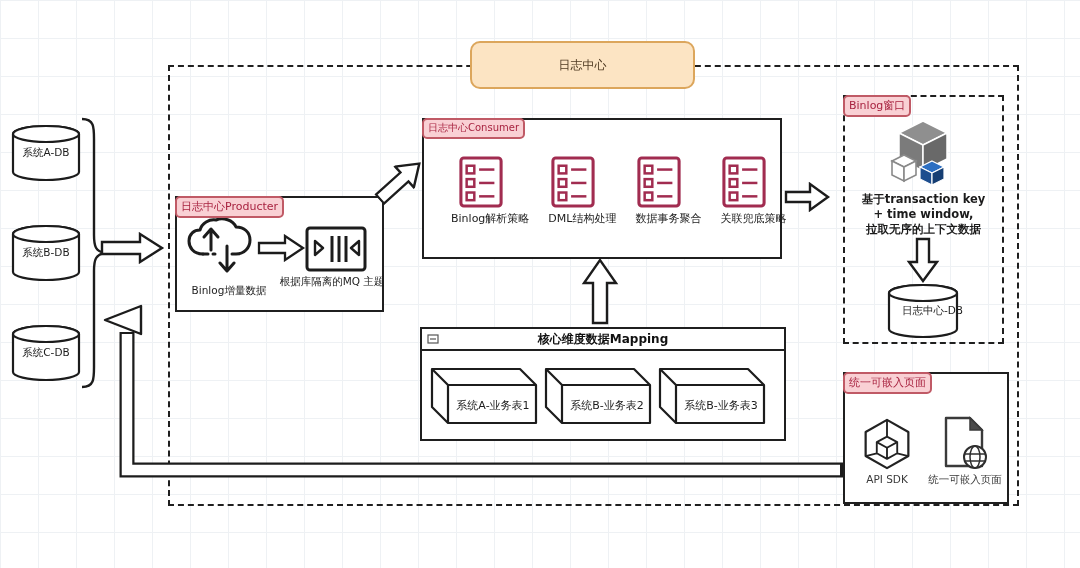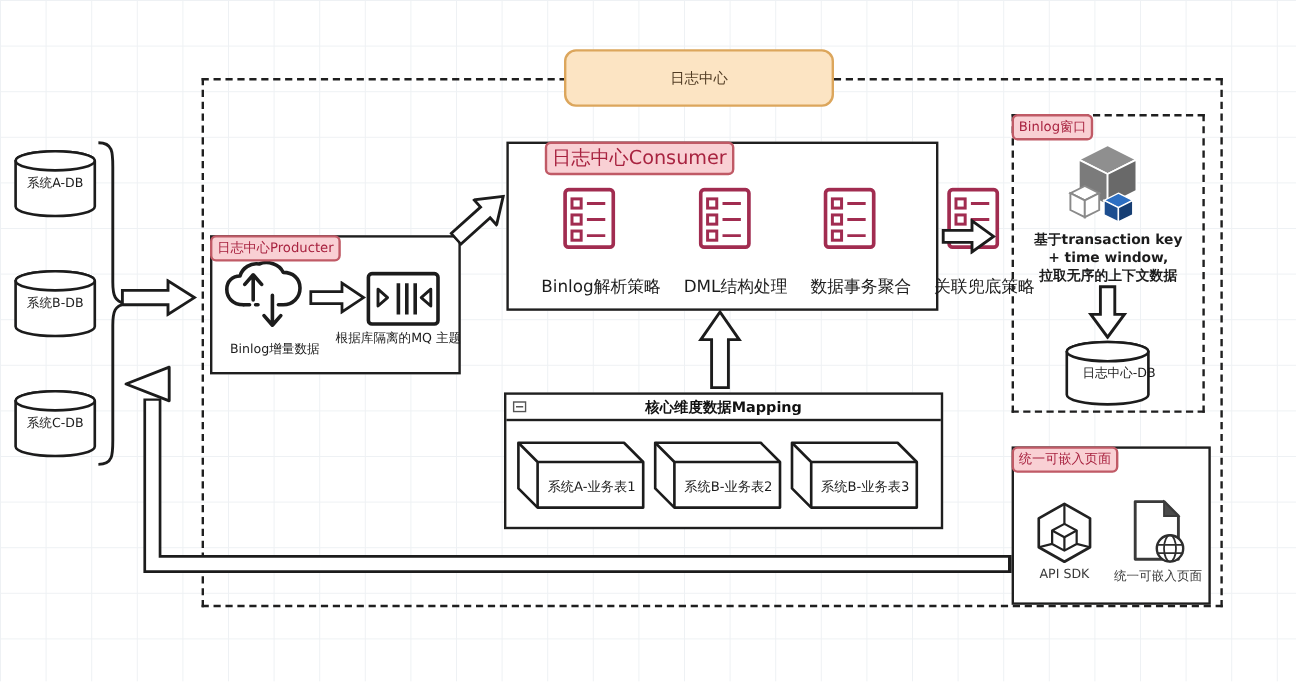--- a/index.html
+++ b/index.html
@@ -24,21 +24,21 @@
     background:#fce4c3;border:2px solid #dca65c;border-radius:10px;
     display:flex;align-items:center;justify-content:center;
     color:#4f3a22;font-size:12px;font-weight:500;z-index:4;
   }
   .caption{color:#1c1c1c;font-size:10.5px;text-align:center;white-space:nowrap;}
   .db-label{position:absolute;left:0;right:0;top:22px;text-align:center;
     font-size:10.5px;color:#1c1c1c;white-space:nowrap;}
   .strategy-row{position:absolute;left:8px;right:8px;top:36px;
     display:flex;justify-content:space-around;align-items:flex-start;}
   .strategy{display:flex;flex-direction:column;align-items:center;}
-  .strategy .caption{margin-top:22px;font-size:14px;padding-left:19px;}
+  .strategy .caption{margin-top:3px;font-size:11px;padding-left:19px;}
   .desc{position:absolute;left:0;right:0;top:95px;text-align:center;
     font-size:11.5px;font-weight:600;color:#1c1c1c;line-height:1.3;}
   .prism-label{position:absolute;left:16px;top:16px;width:90px;height:40px;
     display:flex;align-items:center;justify-content:center;
     font-size:11px;color:#1c1c1c;white-space:nowrap;text-align:center;}
   .map-header{position:absolute;left:0;right:0;top:0;height:20px;
     border-bottom:2px solid #1f1f1f;display:flex;align-items:center;justify-content:center;
     font-size:12px;font-weight:700;color:#111;}
   .svc-item{position:absolute;display:flex;flex-direction:column;align-items:center;}
   .svc-item .caption{margin-top:3px;color:#3a3a3a;}
@@ -109,21 +109,21 @@
       <polygon points="54,15 46,22 54,29" fill="none" stroke="#1c1c1c" stroke-width="2.4" stroke-linejoin="round"></polygon>
     </svg>
     <div class="abs caption" style="left:100px;top:77px;width:110px;">根据库隔离的MQ 主题</div>
   </div>
 
   <svg class="abs" style="left:372px;top:166px;transform:rotate(-42deg);" width="56" height="30" viewBox="0 0 56 30">
     <polygon points="1,9 34,9 34,1 54,15 34,29 34,21 1,21" fill="#fff" stroke="#1c1c1c" stroke-width="2.4"></polygon>
   </svg>
 
   <div class="abs solid-box" style="left:422px;top:118px;width:356px;height:137px;">
-    <div class="chip" style="font-size:16px;margin-left:32px;">
+    <div class="chip" style="font-size:10px;">
       <span>日志中心Consumer</span>
     </div>
     <div class="strategy-row">
       <div class="strategy">
         <svg width="44" height="52" viewBox="0 0 46 54">
           <rect x="2" y="2" width="42" height="50" rx="3" fill="#fff" stroke="#a12c50" stroke-width="3.2"></rect>
           <rect x="8" y="10" width="8" height="8" fill="none" stroke="#a12c50" stroke-width="2.6"></rect>
           <line x1="21" y1="14" x2="37" y2="14" stroke="#a12c50" stroke-width="2.6"></line>
           <rect x="8" y="24" width="8" height="8" fill="none" stroke="#a12c50" stroke-width="2.6"></rect>
           <line x1="21" y1="28" x2="37" y2="28" stroke="#a12c50" stroke-width="2.6"></line>

